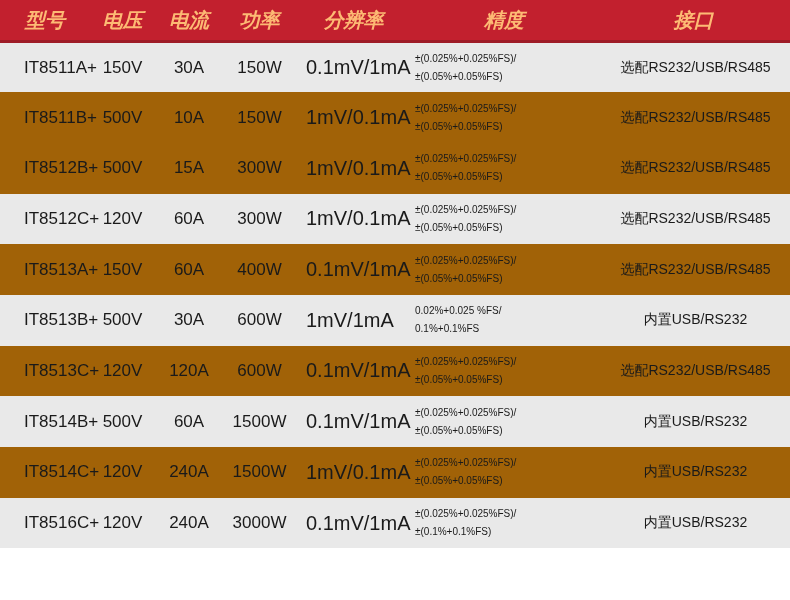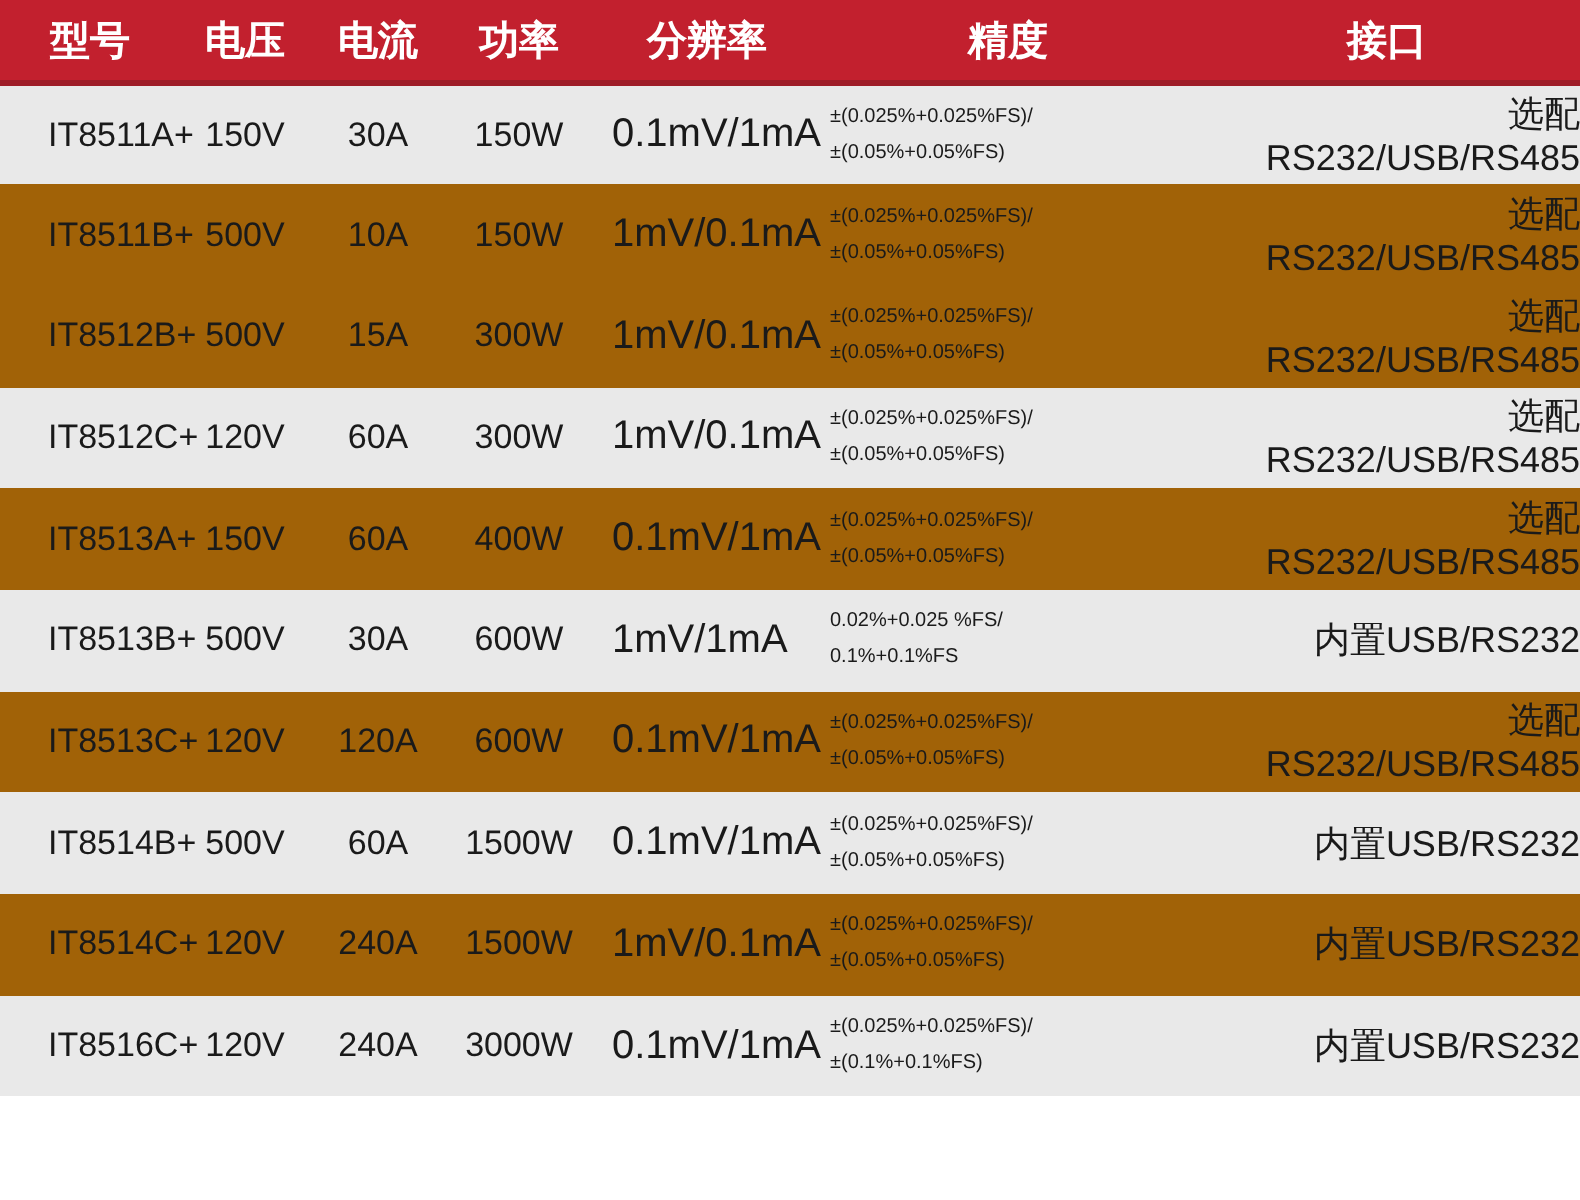--- a/index.html
+++ b/index.html
@@ -14,27 +14,28 @@
     font-family: "Liberation Sans", "DejaVu Sans", sans-serif;
     color: #1a1a1a;
   }
   table.spec {
     width: 790px;
     border-collapse: collapse;
     table-layout: fixed;
   }
   thead th {
     background: #c2202e;
-    color: #ffffff;
+    color: #fdba74;
     font-size: 20px;
     font-weight: bold;
     height: 40px;
     padding: 0;
     text-align: center;
     border-bottom: 3px solid #9e1c27;
+    font-style: italic;
   }
   tbody tr {
     height: 50.7px;
     background: #a16207;
   }
   tbody tr.alt {
     background: #e9e9e9;
   }
   tbody td {
     padding: 0;
@@ -54,22 +55,22 @@
     text-align: left;
     padding-left: 10px;
   }
   td.acc {
     font-size: 10px;
     line-height: 18px;
     text-align: left;
     padding-left: 4px;
   }
   td.iface {
-    font-size: 18px;
-    text-align: right;
+    font-size: 14px;
+    text-align: center;
     padding-left: 4px;
   }
 </style>
 </head>
 <body>
 
 <table class="spec">
   <colgroup>
     <col style="width:90px">
       <col style="width:65px">

